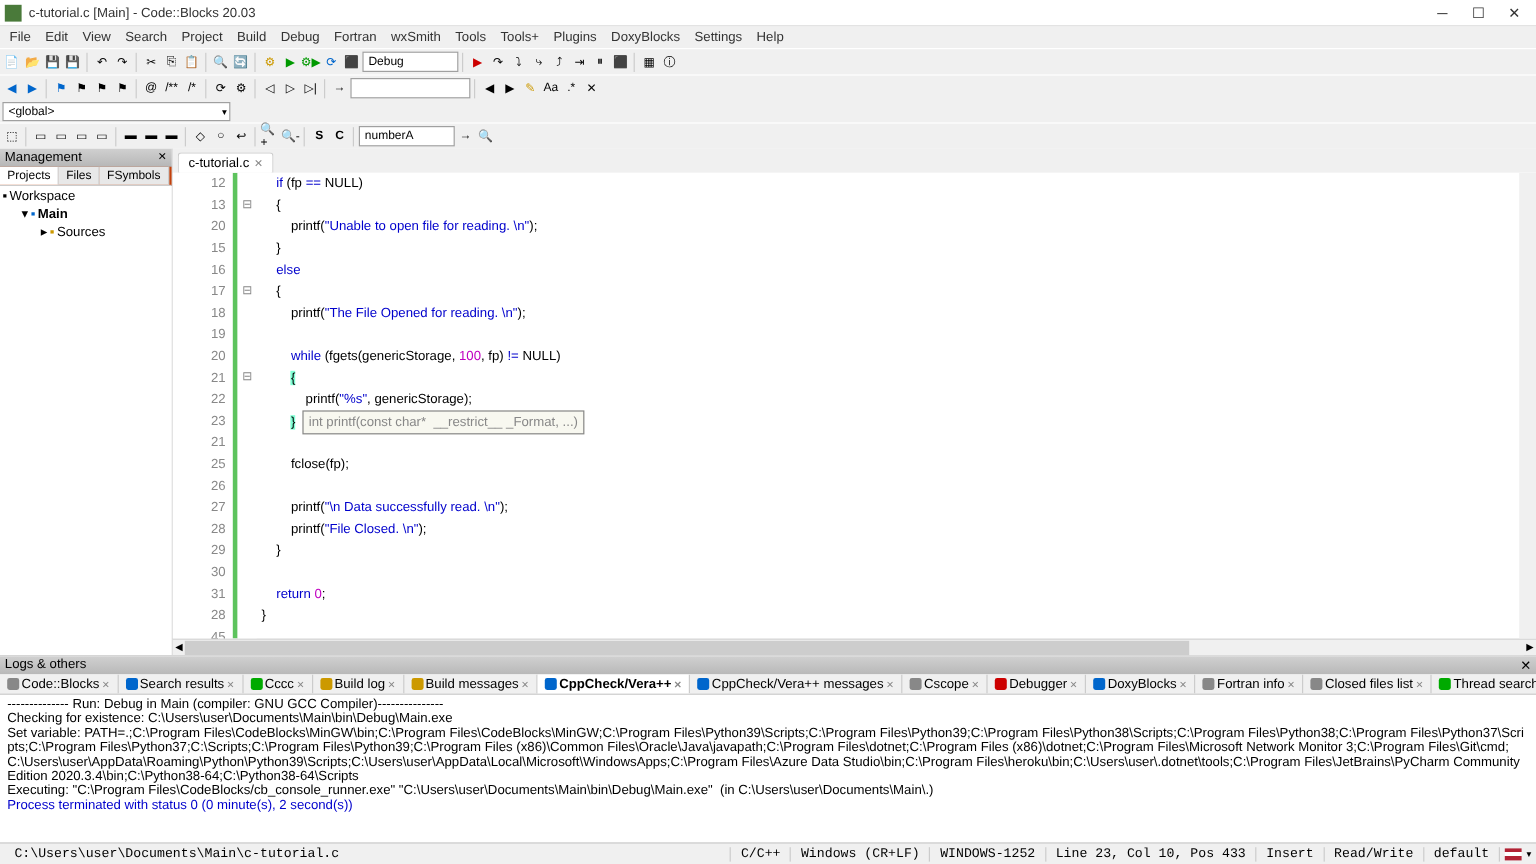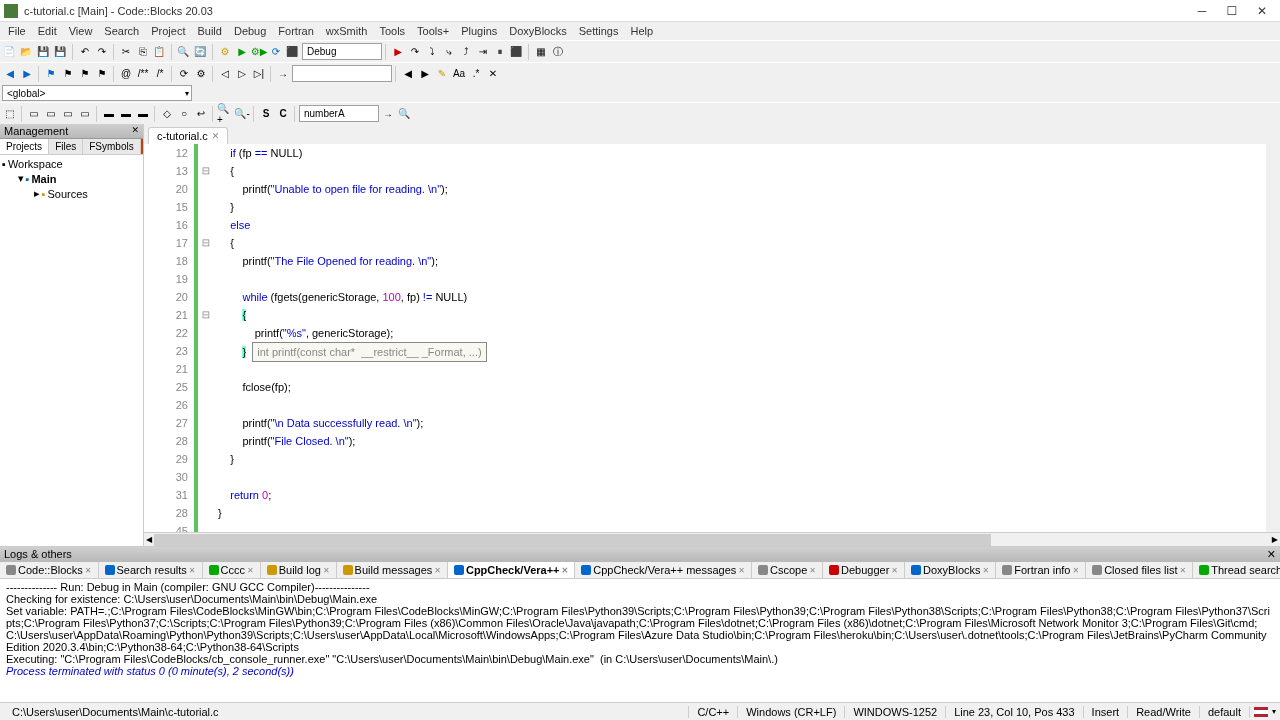--- a/index.html
+++ b/index.html
@@ -50,23 +50,23 @@
 .hscroll-thumb { position: absolute; left: 0; width: 75%; height: 12px; background: #cdcdcd; }
 .vscroll { width: 14px; background: #f0f0f0; }
 .logs-panel { height: 156px; background: #fff; border-top: 1px solid #ccc; display: flex; flex-direction: column; }
 .logs-header { background: linear-gradient(#d0d0d0,#b8b8b8); padding: 1px 4px; font-size: 10px; display: flex; justify-content: space-between; }
 .logs-tabs { display: flex; background: #f0f0f0; border-bottom: 1px solid #ccc; overflow: hidden; }
 .ltab { padding: 2px 6px; font-size: 10px; border-right: 1px solid #ccc; display: flex; align-items: center; gap: 2px; white-space: nowrap; }
 .ltab.active { background: #fff; font-weight: bold; }
 .ltab .x { font-size: 8px; color: #888; }
 .licon { width: 10px; height: 10px; border-radius: 2px; }
 .log-content { flex: 1; padding: 2px 6px; font-family: 'Courier New', monospace; font-size: 9px; overflow: hidden; white-space: pre-wrap; word-break: break-all; }
-.log-blue { color: #0000cc; font-style: italic; }
+.log-blue { color: #0000cc; }
 .statusbar { height: 18px; background: #f0f0f0; border-top: 1px solid #ccc; display: flex; align-items: center; padding: 0 4px; font-size: 10px; }
-.status-cell { padding: 0 8px; border-right: 1px solid #ccc; }
+.status-cell { padding: 0 8px; border-right: 1px solid #ccc; font-family: Liberation Mono, monospace; }
 .status-cell:last-child { border-right: none; }
 </style>
 </head>
 <body>
 
 <div class="titlebar">
   <div class="titlebar-icon"></div>
   <div class="titlebar-title">c-tutorial.c [Main] - Code::Blocks 20.03</div>
   <div class="titlebar-btns">
     <div class="titlebar-btn">─</div>

